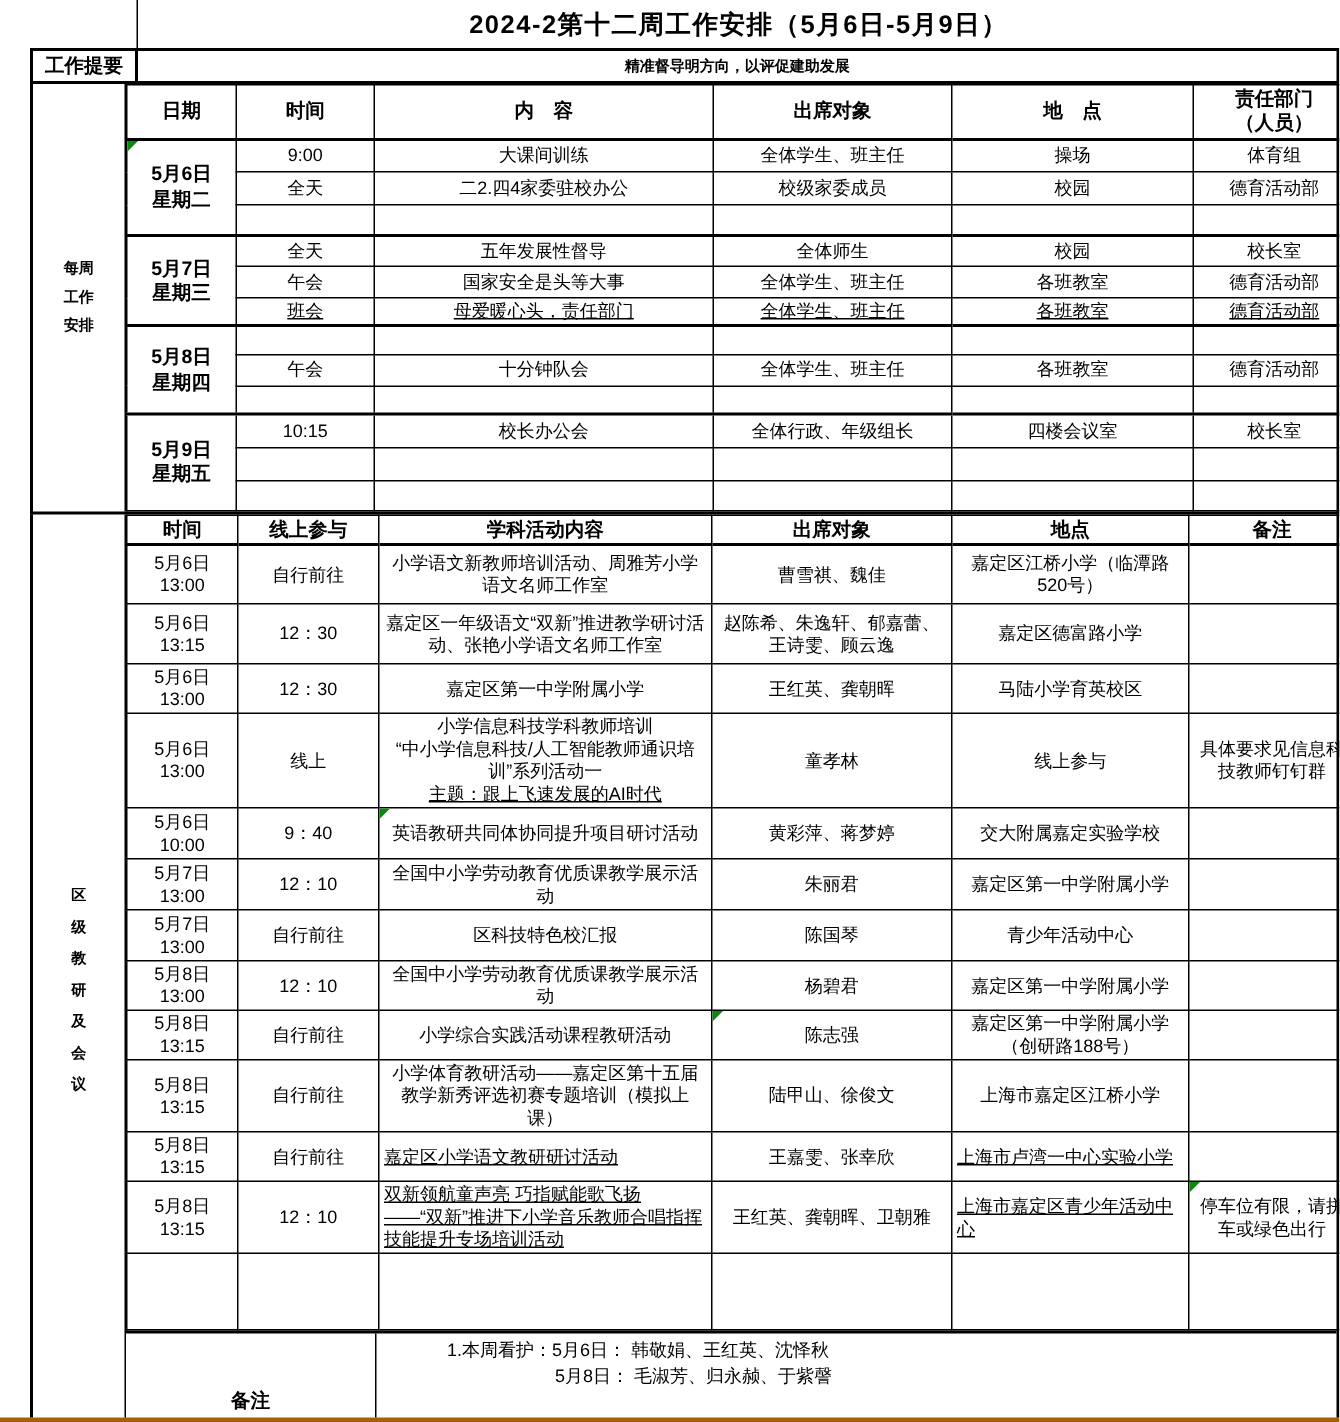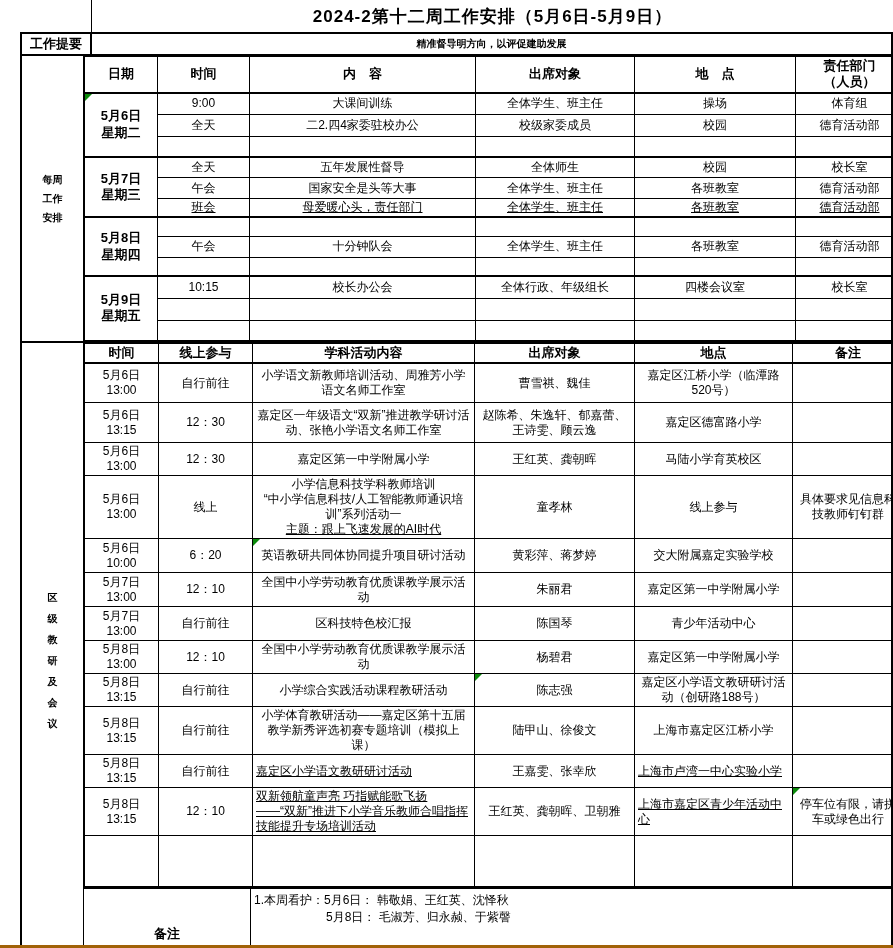--- a/index.html
+++ b/index.html
@@ -42,21 +42,21 @@
 
   
   .flag::after{content:"";position:absolute;top:0;left:0;width:0;height:0;
     border-top:7px solid #0a8a0a;border-right:7px solid transparent;}
 
   
   .row-notes{display:flex;box-sizing:border-box;border-top:2px solid #000;height:92px;}
   .row-notes .nlbl{width:167px;box-sizing:border-box;border-right:1px solid #000;
     display:flex;align-items:center;justify-content:center;font-weight:bold;font-size:13px;}
   .row-notes .nbody{flex:1;padding:3px 2px 0 3px;font-size:12px;line-height:16.5px;}
-  .row-notes .nbody div{white-space:pre;}
+  .row-notes .nbody div{white-space:pre;margin-left:44px;}
   .sheet{border-bottom:3px solid #a16207;padding-left:20px;}
 </style>
 </head>
 <body>
 
 <div class="sheet">
 
   <div class="row-title">
     <div class="corner"></div>
     <div class="title">2024-2第十二周工作安排（5月6日-5月9日）</div>
@@ -251,21 +251,21 @@
 13:00</td>
               <td>线上</td>
               <td class="pre"><span>小学信息科技学科教师培训</span><br><span>“中小学信息科技/人工智能教师通识培训”系列活动一</span><br><span class="u">主题：跟上飞速发展的AI时代</span></td>
               <td>童孝林</td>
               <td>线上参与</td>
               <td>具体要求见信息科技教师钉钉群</td>
             </tr>
             <tr style="height: 34px;">
               <td class="pre">5月6日
 10:00</td>
-              <td>6：20</td>
+              <td>9：40</td>
               <td class="flag pre">英语教研共同体协同提升项目研讨活动</td>
               <td>黄彩萍、蒋梦婷</td>
               <td>交大附属嘉定实验学校</td>
               <td></td>
             </tr>
             <tr style="height: 34px;">
               <td class="pre">5月7日
 13:00</td>
               <td>12：10</td>
               <td class="pre">全国中小学劳动教育优质课教学展示活动</td>
@@ -290,21 +290,21 @@
               <td>杨碧君</td>
               <td>嘉定区第一中学附属小学</td>
               <td></td>
             </tr>
             <tr style="height: 32px;">
               <td class="pre">5月8日
 13:15</td>
               <td>自行前往</td>
               <td class="pre">小学综合实践活动课程教研活动</td>
               <td class="flag">陈志强</td>
-              <td>嘉定区小学语文教研研讨活动（创研路188号）</td>
+              <td>嘉定区第一中学附属小学（创研路188号）</td>
               <td></td>
             </tr>
             <tr style="height: 32px;">
               <td class="pre">5月8日
 13:15</td>
               <td>自行前往</td>
               <td class="pre">小学体育教研活动——嘉定区第十五届教学新秀评选初赛专题培训（模拟上课）</td>
               <td>陆甲山、徐俊文</td>
               <td>上海市嘉定区江桥小学</td>
               <td></td>

